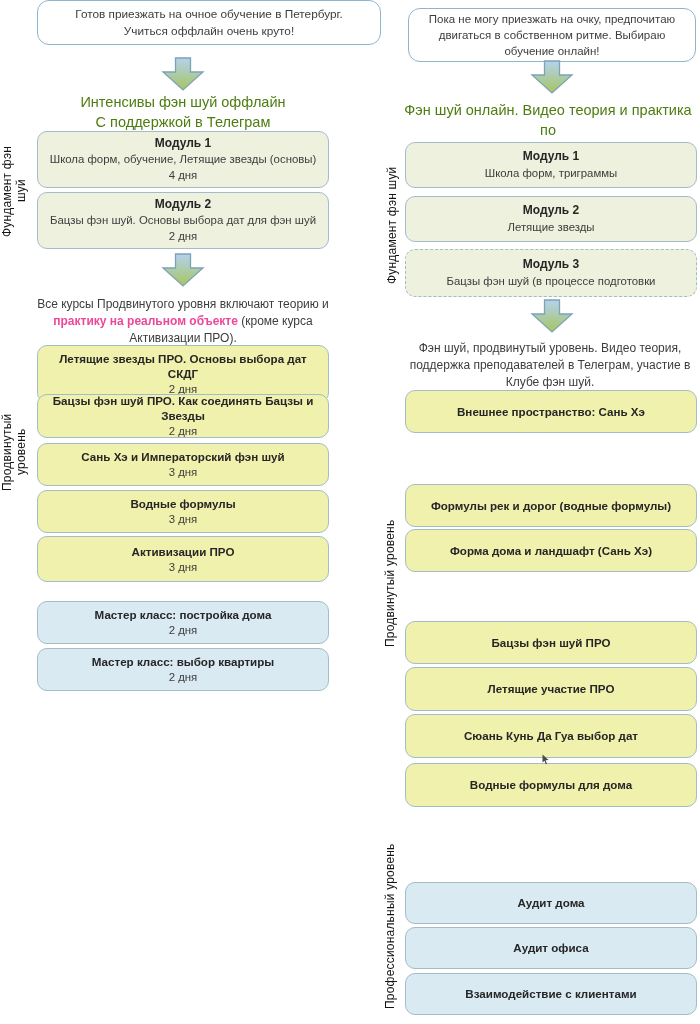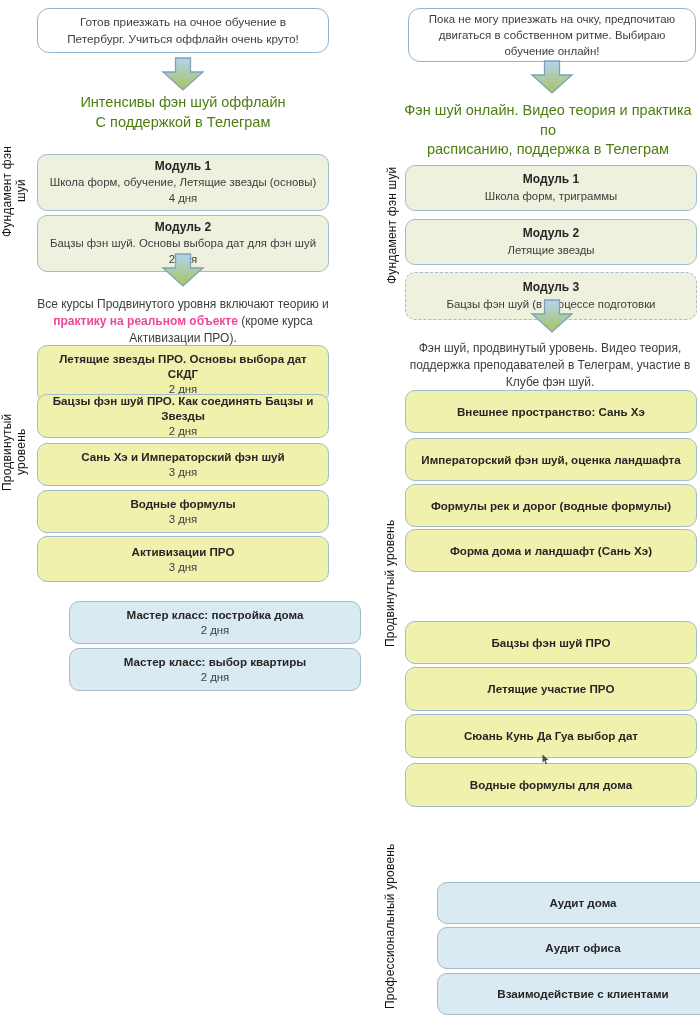--- a/index.html
+++ b/index.html
@@ -15,42 +15,42 @@
   }
   .col-title{
     position:absolute;text-align:center;font-size:14.5px;line-height:1.35;color:#4d7c0f;
   }
   .box{
     position:absolute;box-sizing:border-box;width:292px;
     border:1.4px solid #a3bcc8;border-radius:10px;
     display:flex;flex-direction:column;justify-content:center;align-items:center;
     text-align:center;padding:2px 8px;
   }
-  .module{background:#edf1de;margin-top:23px;}
+  .module{background:#edf1de;}
   .course{background:#f1f1ae;}
-  .info{background:#daeaf3;margin-left:32px;}
+  .info{background:#daeaf3;}
   .dashed{border-style:dashed;}
   .box-title{font-weight:bold;font-size:12px;color:#262626;line-height:1.3;}
   .course .box-title,.info .box-title{font-size:11.6px;}
   .box-desc{font-size:11.4px;color:#3d3d3d;line-height:1.3;margin-top:1px;}
   .vlabel{
     position:absolute;writing-mode:vertical-rl;transform:rotate(180deg);
     font-size:12px;color:#141414;text-align:center;width:16px;letter-spacing:0.2px;
     display:flex;align-items:center;justify-content:center;
   }
   .note{position:absolute;text-align:center;font-size:12px;line-height:1.4;color:#3d3d3d;}
   .note b{color:#ec4899;}
   .arrow{position:absolute;}
 </style>
 </head>
 <body>
 
 <div class="canvas">
 
-  <div class="speech" style="left:37px;top:8px;width:292px;height:45px">
+  <div class="speech" style="left:37px;top:0;width:344px;height:45px">
     <span>Готов приезжать на очное обучение в Петербург. Учиться оффлайн очень круто!</span>
   </div>
 
   <svg class="arrow" width="44" height="34" viewBox="0 0 44 34" style="left:161px;top:57px">
     <defs>
       <linearGradient id="ag" x1="0" y1="0" x2="0" y2="1">
         <stop offset="0" stop-color="#b4d2ee"></stop>
           <stop offset="1" stop-color="#a6c55f"></stop>
       </linearGradient>
     </defs>
@@ -149,23 +149,20 @@
 
   <div class="note" style="left:398px;top:340px;width:304px">
     <span>Фэн шуй, продвинутый уровень. Видео теория, поддержка преподавателей в Телеграм, участие в Клубе фэн шуй.</span>
   </div>
 
   <div class="vlabel" style="left:382px;top:518px;height:130px">Продвинутый уровень</div>
 
   <div class="box course" style="left:405px;top:390px;height:43px">
     <div class="box-title">Внешнее пространство: Сань Хэ</div>
   </div>
-  <div class="box course" style="left:405px;top:438px;height:43px">
-    <div class="box-title">Императорский фэн шуй, оценка ландшафта</div>
-  </div>
   <div class="box course" style="left:405px;top:484px;height:43px">
     <div class="box-title">Формулы рек и дорог (водные формулы)</div>
   </div>
   <div class="box course" style="left:405px;top:529px;height:43px">
     <div class="box-title">Форма дома и ландшафт (Сань Хэ)</div>
   </div>
   <div class="box course" style="left:405px;top:621px;height:43px">
     <div class="box-title">Бацзы фэн шуй ПРО</div>
   </div>
   <div class="box course" style="left:405px;top:667px;height:44px">

